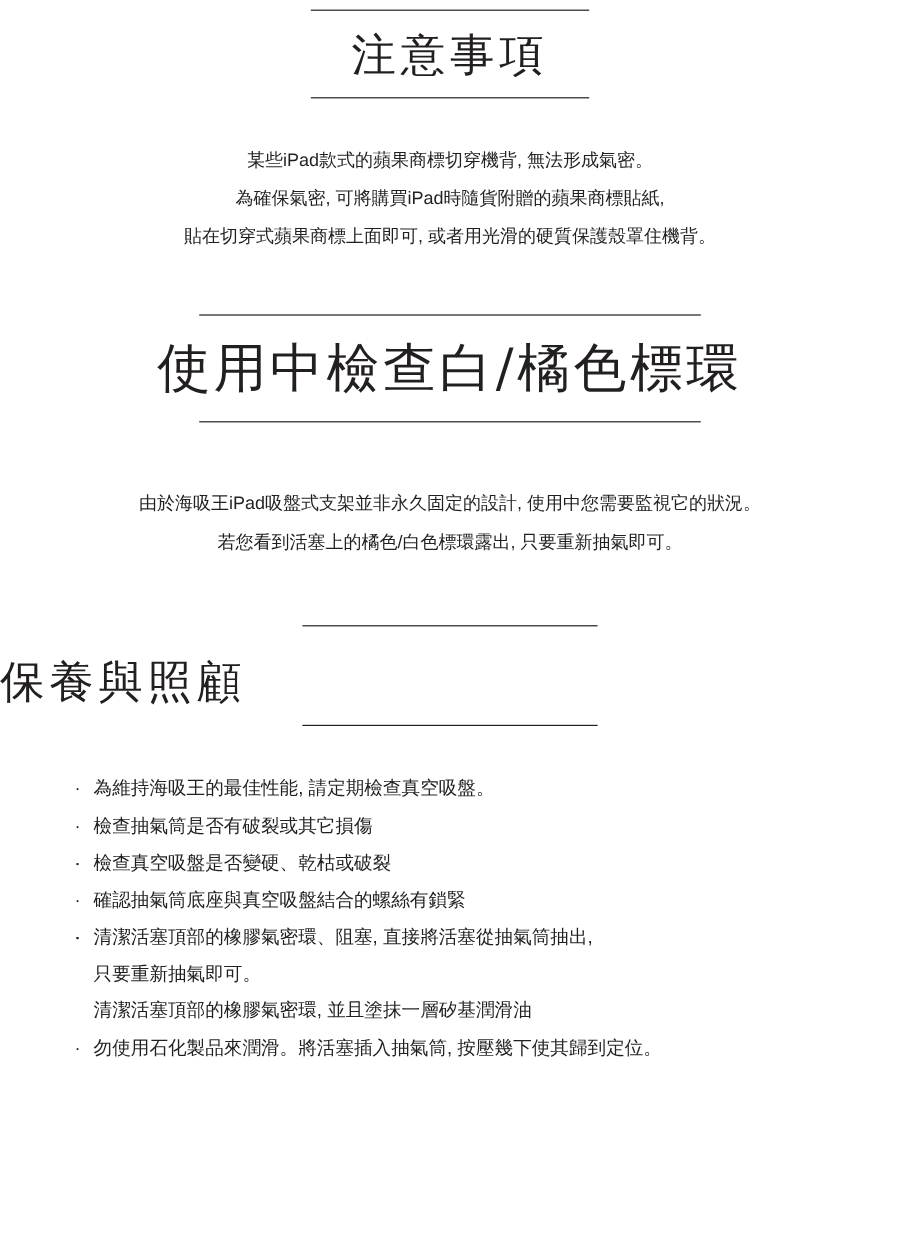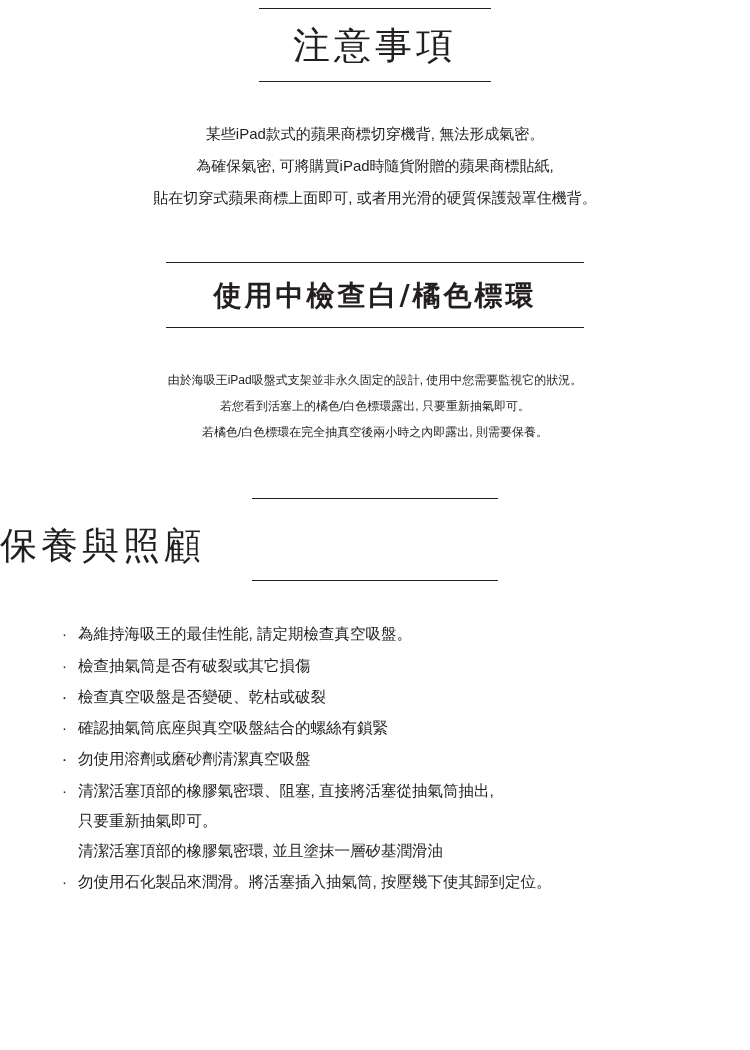--- a/index.html
+++ b/index.html
@@ -59,39 +59,39 @@
   }
   .section-1 .body-block {
     margin-top: 36px;
   }
 
   
   .section-2 {
     margin-top: 48px;
   }
   .title-2 {
-    font-size: 28px;
+    font-size: 44px;
     letter-spacing: 3px;
     text-align: center;
     line-height: 1.5;
     margin: 0;
-    font-weight: 700;
+    font-weight: 400;
   }
   .section-2 .rule-head {
     width: 418px;
   }
   .section-2 .rule-foot {
     width: 418px;
   }
   .section-2 .title-2 {
     margin: 12px 0 10px 0;
   }
   .section-2 .body-block {
-    margin-top: 40px;
-    font-size: 12px;
+    margin-top: 52px;
+    font-size: 15px;
     line-height: 2.15;
   }
 
   
   .section-3 {
     margin-top: 52px;
   }
   .section-3 .rule-head,
   .section-3 .rule-foot {
     width: 246px;
@@ -148,21 +148,20 @@
   </section>
 
   <section class="section-2">
     <div class="rule-head"></div>
     <h1 class="title-2">使用中檢查白/橘色標環</h1>
     <div class="rule-foot"></div>
 
     <div class="body-block">
       <p>由於海吸王iPad吸盤式支架並非永久固定的設計, 使用中您需要監視它的狀況。</p>
       <p>若您看到活塞上的橘色/白色標環露出, 只要重新抽氣即可。</p>
-      <p>若橘色/白色標環在完全抽真空後兩小時之內即露出, 則需要保養。</p>
     </div>
   </section>
 
   <section class="section-3">
     <div class="rule-head"></div>
     <h1 class="title-3">保養與照顧</h1>
     <div class="rule-foot"></div>
 
     <ul class="care-list">
       <li>
@@ -182,21 +181,20 @@
       </li>
       <li>
         <span class="dot">·</span>
         <span>確認抽氣筒底座與真空吸盤結合的螺絲有鎖緊</span>
       </li>
       <li>
         <span class="dot">·</span>
       </li>
       <li>
         <span class="dot">·</span>
-        <span>勿使用溶劑或磨砂劑清潔真空吸盤</span>
       </li>
       <li>
         <span class="dot">·</span>
         <span>清潔活塞頂部的橡膠氣密環、阻塞, 直接將活塞從抽氣筒抽出,</span>
         <span class="cont-line">只要重新抽氣即可。</span>
         <span class="cont-line">清潔活塞頂部的橡膠氣密環, 並且塗抹一層矽基潤滑油</span>
       </li>
       <li>
         <span class="dot">·</span>
         <span>勿使用石化製品來潤滑。將活塞插入抽氣筒, 按壓幾下使其歸到定位。</span>

